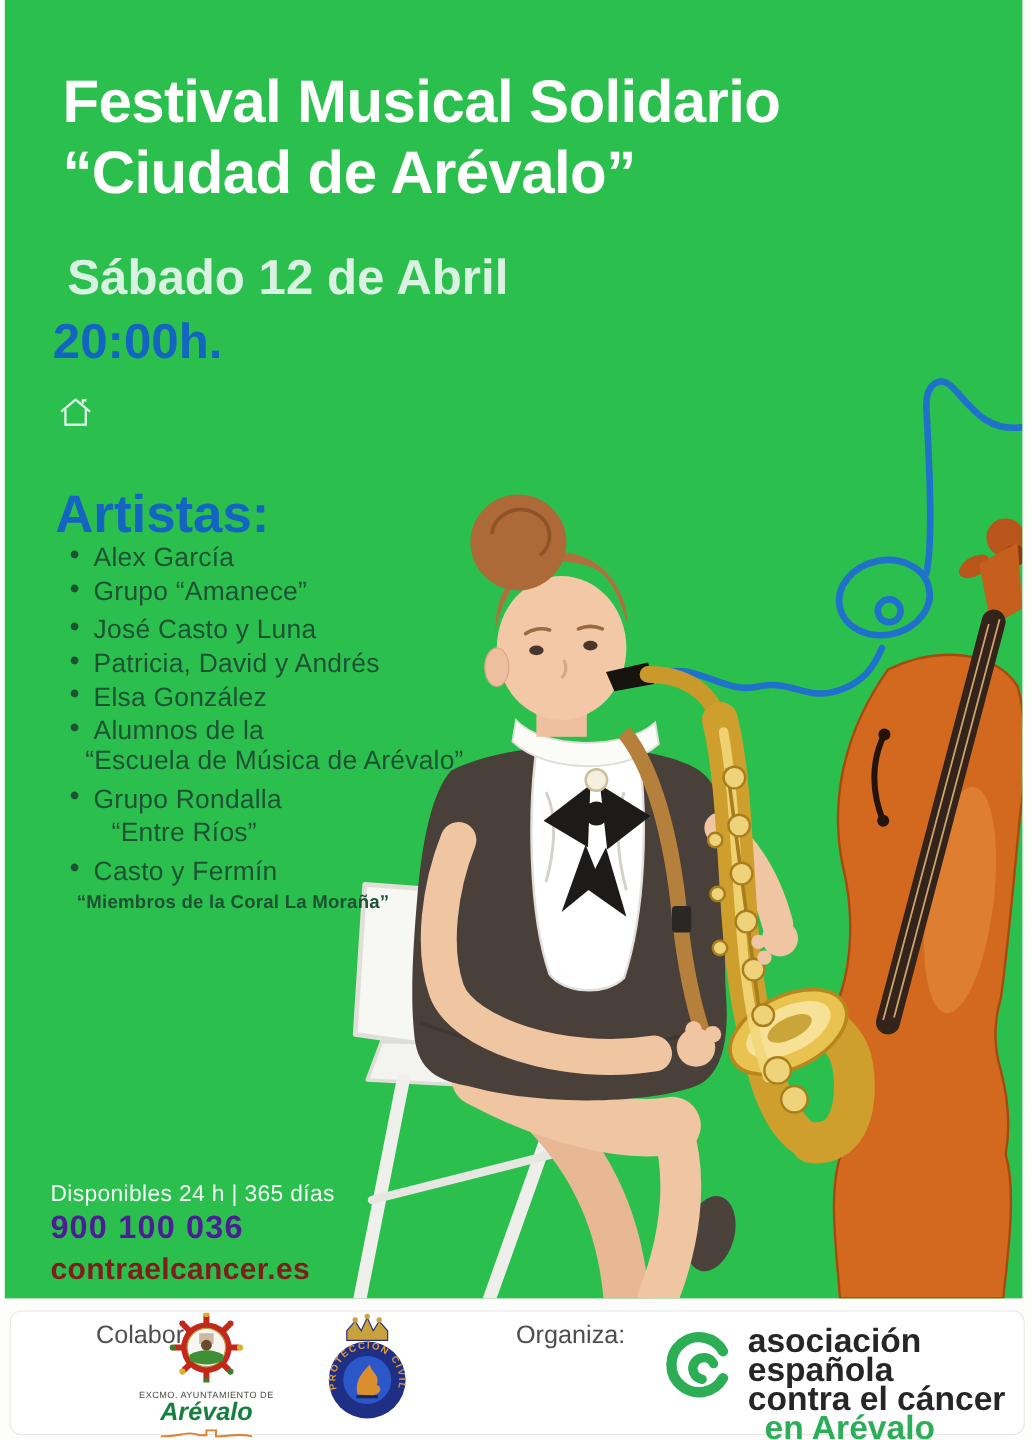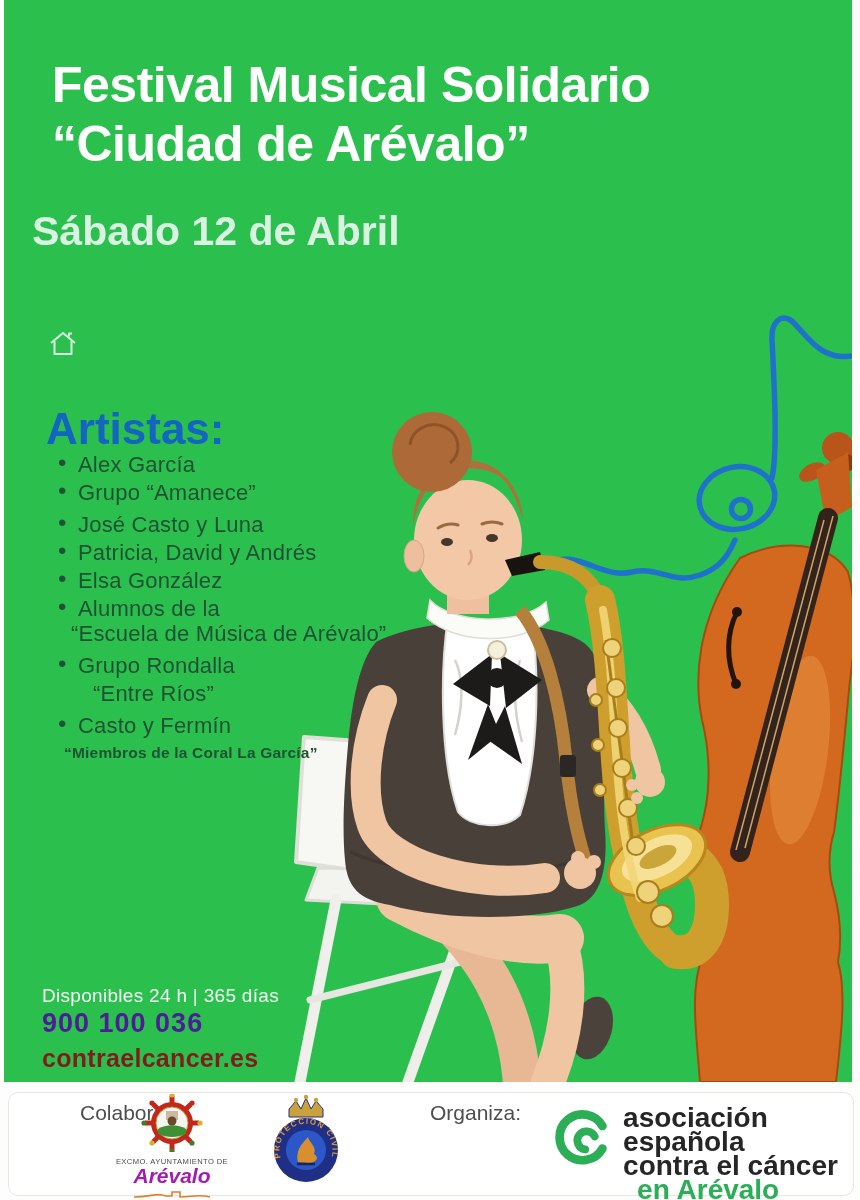--- a/index.html
+++ b/index.html
@@ -11,21 +11,21 @@
   .green{
     position:absolute;left:4px;top:0;width:848px;height:1082px;
     background:#2bc04e;overflow:hidden;
   }
   .art{position:absolute;left:0;top:0;}
   .txt{position:absolute;white-space:nowrap;}
   .title{
     left:48px;top:56px;font-size:50px;line-height:59px;font-weight:bold;
     color:#ffffff;letter-spacing:-0.5px;
   }
-  .date{left:28px;top:208px;font-size:41px;font-weight:bold;color:#d9f2e2;}
+  .date{left:52px;top:208px;font-size:41px;font-weight:bold;color:#d9f2e2;}
   .time{left:40px;top:261px;font-size:41px;font-weight:bold;color:#1464c2;}
   .venue{left:44px;top:330px;display:flex;align-items:center;gap:12px;
     font-size:29px;font-weight:bold;color:#d9f2e2;}
   .artists-h{left:42px;top:404px;font-size:44px;font-weight:bold;color:#1464c2;}
   .artists{
     position:absolute;left:54px;top:452px;margin:0;padding:0;
     font-size:22px;line-height:25px;color:#1f5134;letter-spacing:0.2px;
   }
   .artists li{list-style:none;position:relative;padding-left:20px;margin:0 0 3px 0;}
   .artists li::before{
@@ -43,21 +43,21 @@
   
   .footer-panel{
     position:absolute;left:8px;top:1092px;width:844px;height:102px;
     background:#ffffff;border:1px solid #e6e8e6;border-radius:10px;
   }
   .flabel{position:absolute;font-size:21px;color:#4e4e4e;}
   .colabora{left:80px;top:1101px;}
   .organiza{left:430px;top:1101px;}
   .logo-ayto{position:absolute;left:112px;top:1094px;width:120px;text-align:center;}
   .ayto-cap{font-size:7.6px;color:#4a4a46;letter-spacing:0.4px;margin-top:1px;}
-  .ayto-name{font-size:21px;font-weight:bold;font-style:italic;color:#a21caf;line-height:19px;text-align:center;}
+  .ayto-name{font-size:21px;font-weight:bold;font-style:italic;color:#15803d;line-height:19px;text-align:center;}
   .logo-pc{position:absolute;left:268px;top:1094px;width:76px;}
   .logo-aecc{position:absolute;left:554px;top:1104px;display:flex;gap:12px;}
   .aecc-text{font-size:28px;font-weight:bold;color:#262626;line-height:24px;padding-top:2px;}
   .aecc-text .en-city{color:#2bae55;margin-left:14px;}
 </style>
 </head>
 <body>
 
 <div>
   <div class="green">
@@ -175,20 +175,21 @@
           <circle cx="632" cy="785" r="6"></circle>
           <circle cx="641" cy="770" r="6"></circle>
       </g>
     </svg>
 
     <div class="txt title">
       <div>Festival Musical Solidario</div>
       <div>“Ciudad de Arévalo”</div>
     </div>
     <div class="txt date">Sábado 12 de Abril</div>
+    <div class="txt time">20:00h.</div>
 
     <div class="txt venue">
       <svg width="30" height="28" viewBox="0 0 30 28" fill="none" stroke="#d9f2e2" stroke-width="2" stroke-linejoin="round">
         <path d="M3,13 L15,3 L27,13"></path>
         <path d="M6.5,11 L6.5,24 L23.5,24 L23.5,11"></path>
         <path d="M21,6.5 L21,3.5 L24,3.5"></path>
       </svg>
     </div>
 
     <div class="txt artists-h">Artistas:</div>
@@ -202,21 +203,21 @@
       <li>
         <span>Alumnos de la</span>
         <span class="l2 hang">“Escuela de Música de Arévalo”</span>
       </li>
       <li class="g">
         <span>Grupo Rondalla</span>
         <span class="l2 ind">“Entre Ríos”</span>
       </li>
       <li class="g"><span>Casto y Fermín</span></li>
     </ul>
-    <div class="txt note">“Miembros de la Coral La García”</div>
+    <div class="txt note">“Miembros de la Coral La Moraña”</div>
 
     <div class="txt avail">Disponibles 24 h | 365 días</div>
     <div class="txt phone">900 100 036</div>
     <div class="txt site">contraelcancer.es</div>
   </div>
 
   <div>
     <div class="footer-panel"></div>
 
     <div class="flabel colabora">Colabora:</div>

